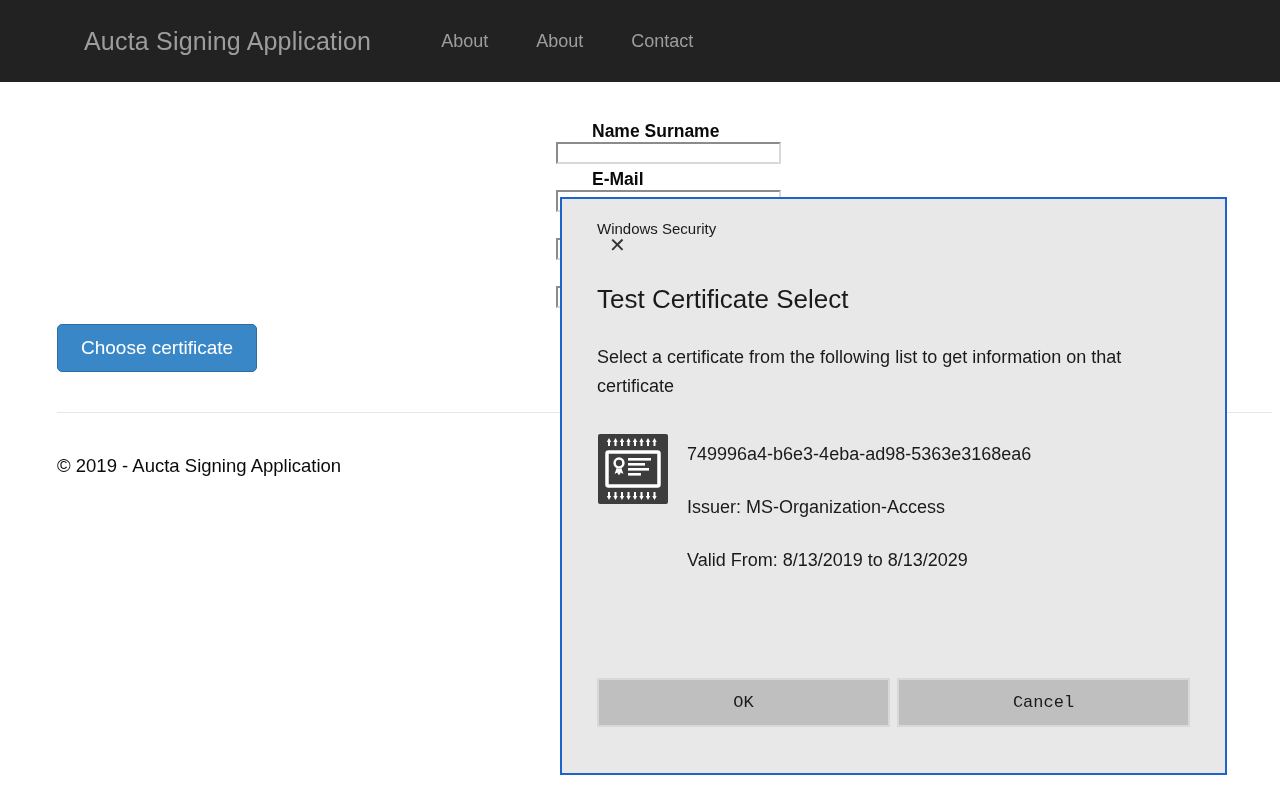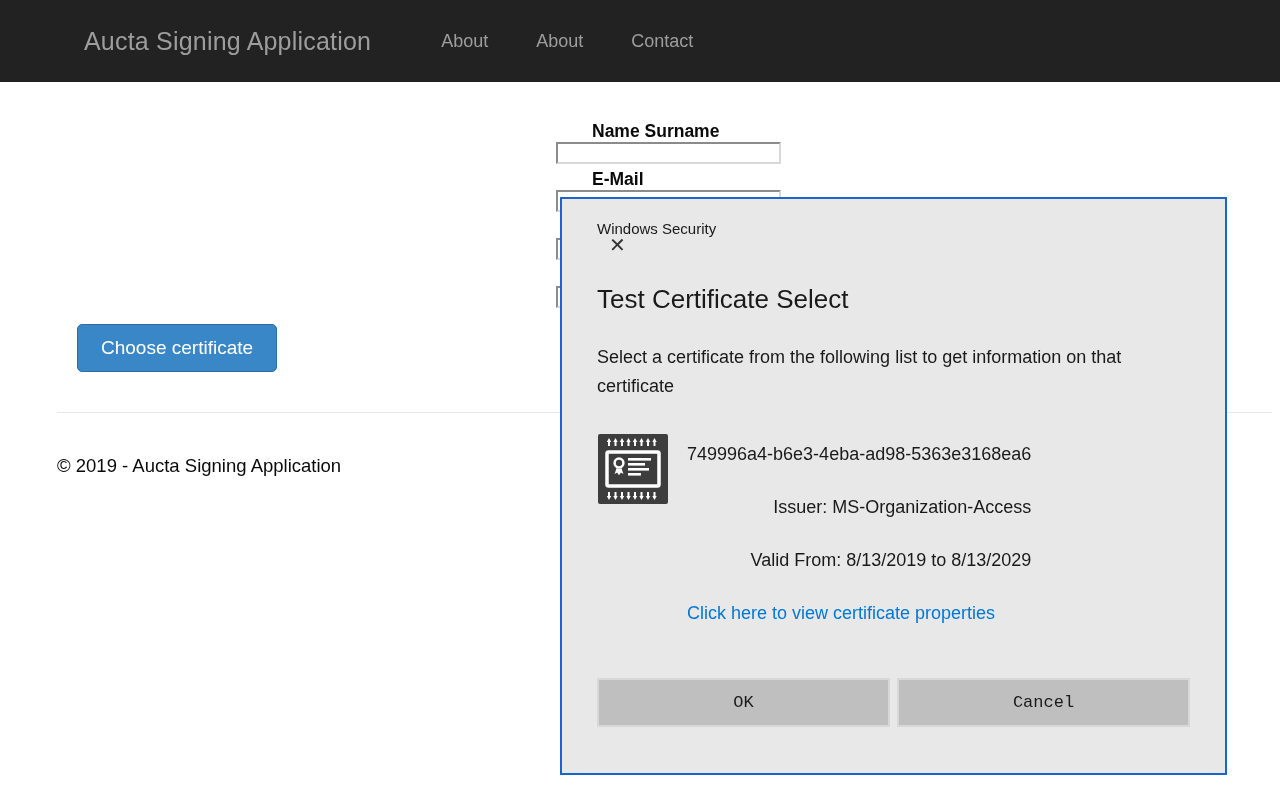--- a/index.html
+++ b/index.html
@@ -66,21 +66,20 @@
     margin-top: 11px;
     height: 48px;
     padding: 0 23px;
     background: var(--primary-button, #3a87c8);
     border: 1px solid #2e6da4;
     border-radius: 5px;
     color: #ffffff;
     font-size: 19px;
     font-family: "Liberation Sans", sans-serif;
     cursor: pointer;
-    margin-left: 20px;
   }
   .divider {
     border: none;
     border-top: 1px solid #e7e7e7;
     margin: 40px 8px 0 0;
   }
   .footer {
     margin-top: 42px;
     font-size: 18.5px;
     color: #0a0a0a;
@@ -133,21 +132,21 @@
     max-width: 595px;
   }
   .cert-row {
     margin-top: 31px;
     display: flex;
     cursor: pointer;
   }
   .cert-icon { width: 72px; height: 74px; flex: 0 0 72px; }
   .cert-info { margin-left: 18px; font-size: 18px; color: #1a1a1a; }
   .cert-name { margin-top: 12px; }
-  .cert-line { margin-top: 32px; text-align: right; }
+  .cert-line { margin-top: 32px; }
   .cert-link {
     display: block;
     margin-top: 32px;
     color: var(--link, #0078d7);
     text-decoration: none;
     cursor: pointer;
     font-size: 18px;
   }
   .dlg-buttons {
     position: absolute;
@@ -246,21 +245,20 @@
           <rect x="31" y="31" width="17" height="2.6"></rect>
           <rect x="31" y="36" width="21" height="2.6"></rect>
           <rect x="31" y="41" width="13" height="2.6"></rect>
         </g>
       </svg>
     </span>
     <div class="cert-info">
       <div class="cert-name">749996a4-b6e3-4eba-ad98-5363e3168ea6</div>
       <div class="cert-line">Issuer: MS-Organization-Access</div>
       <div class="cert-line">Valid From: 8/13/2019 to 8/13/2029</div>
-      <a class="cert-link">Click here to view certificate properties</a>
     </div>
   </div>
 
   <div class="dlg-buttons">
     <button class="dlg-btn">OK</button>
     <button class="dlg-btn">Cancel</button>
   </div>
 </section>
 
 </body></html>

